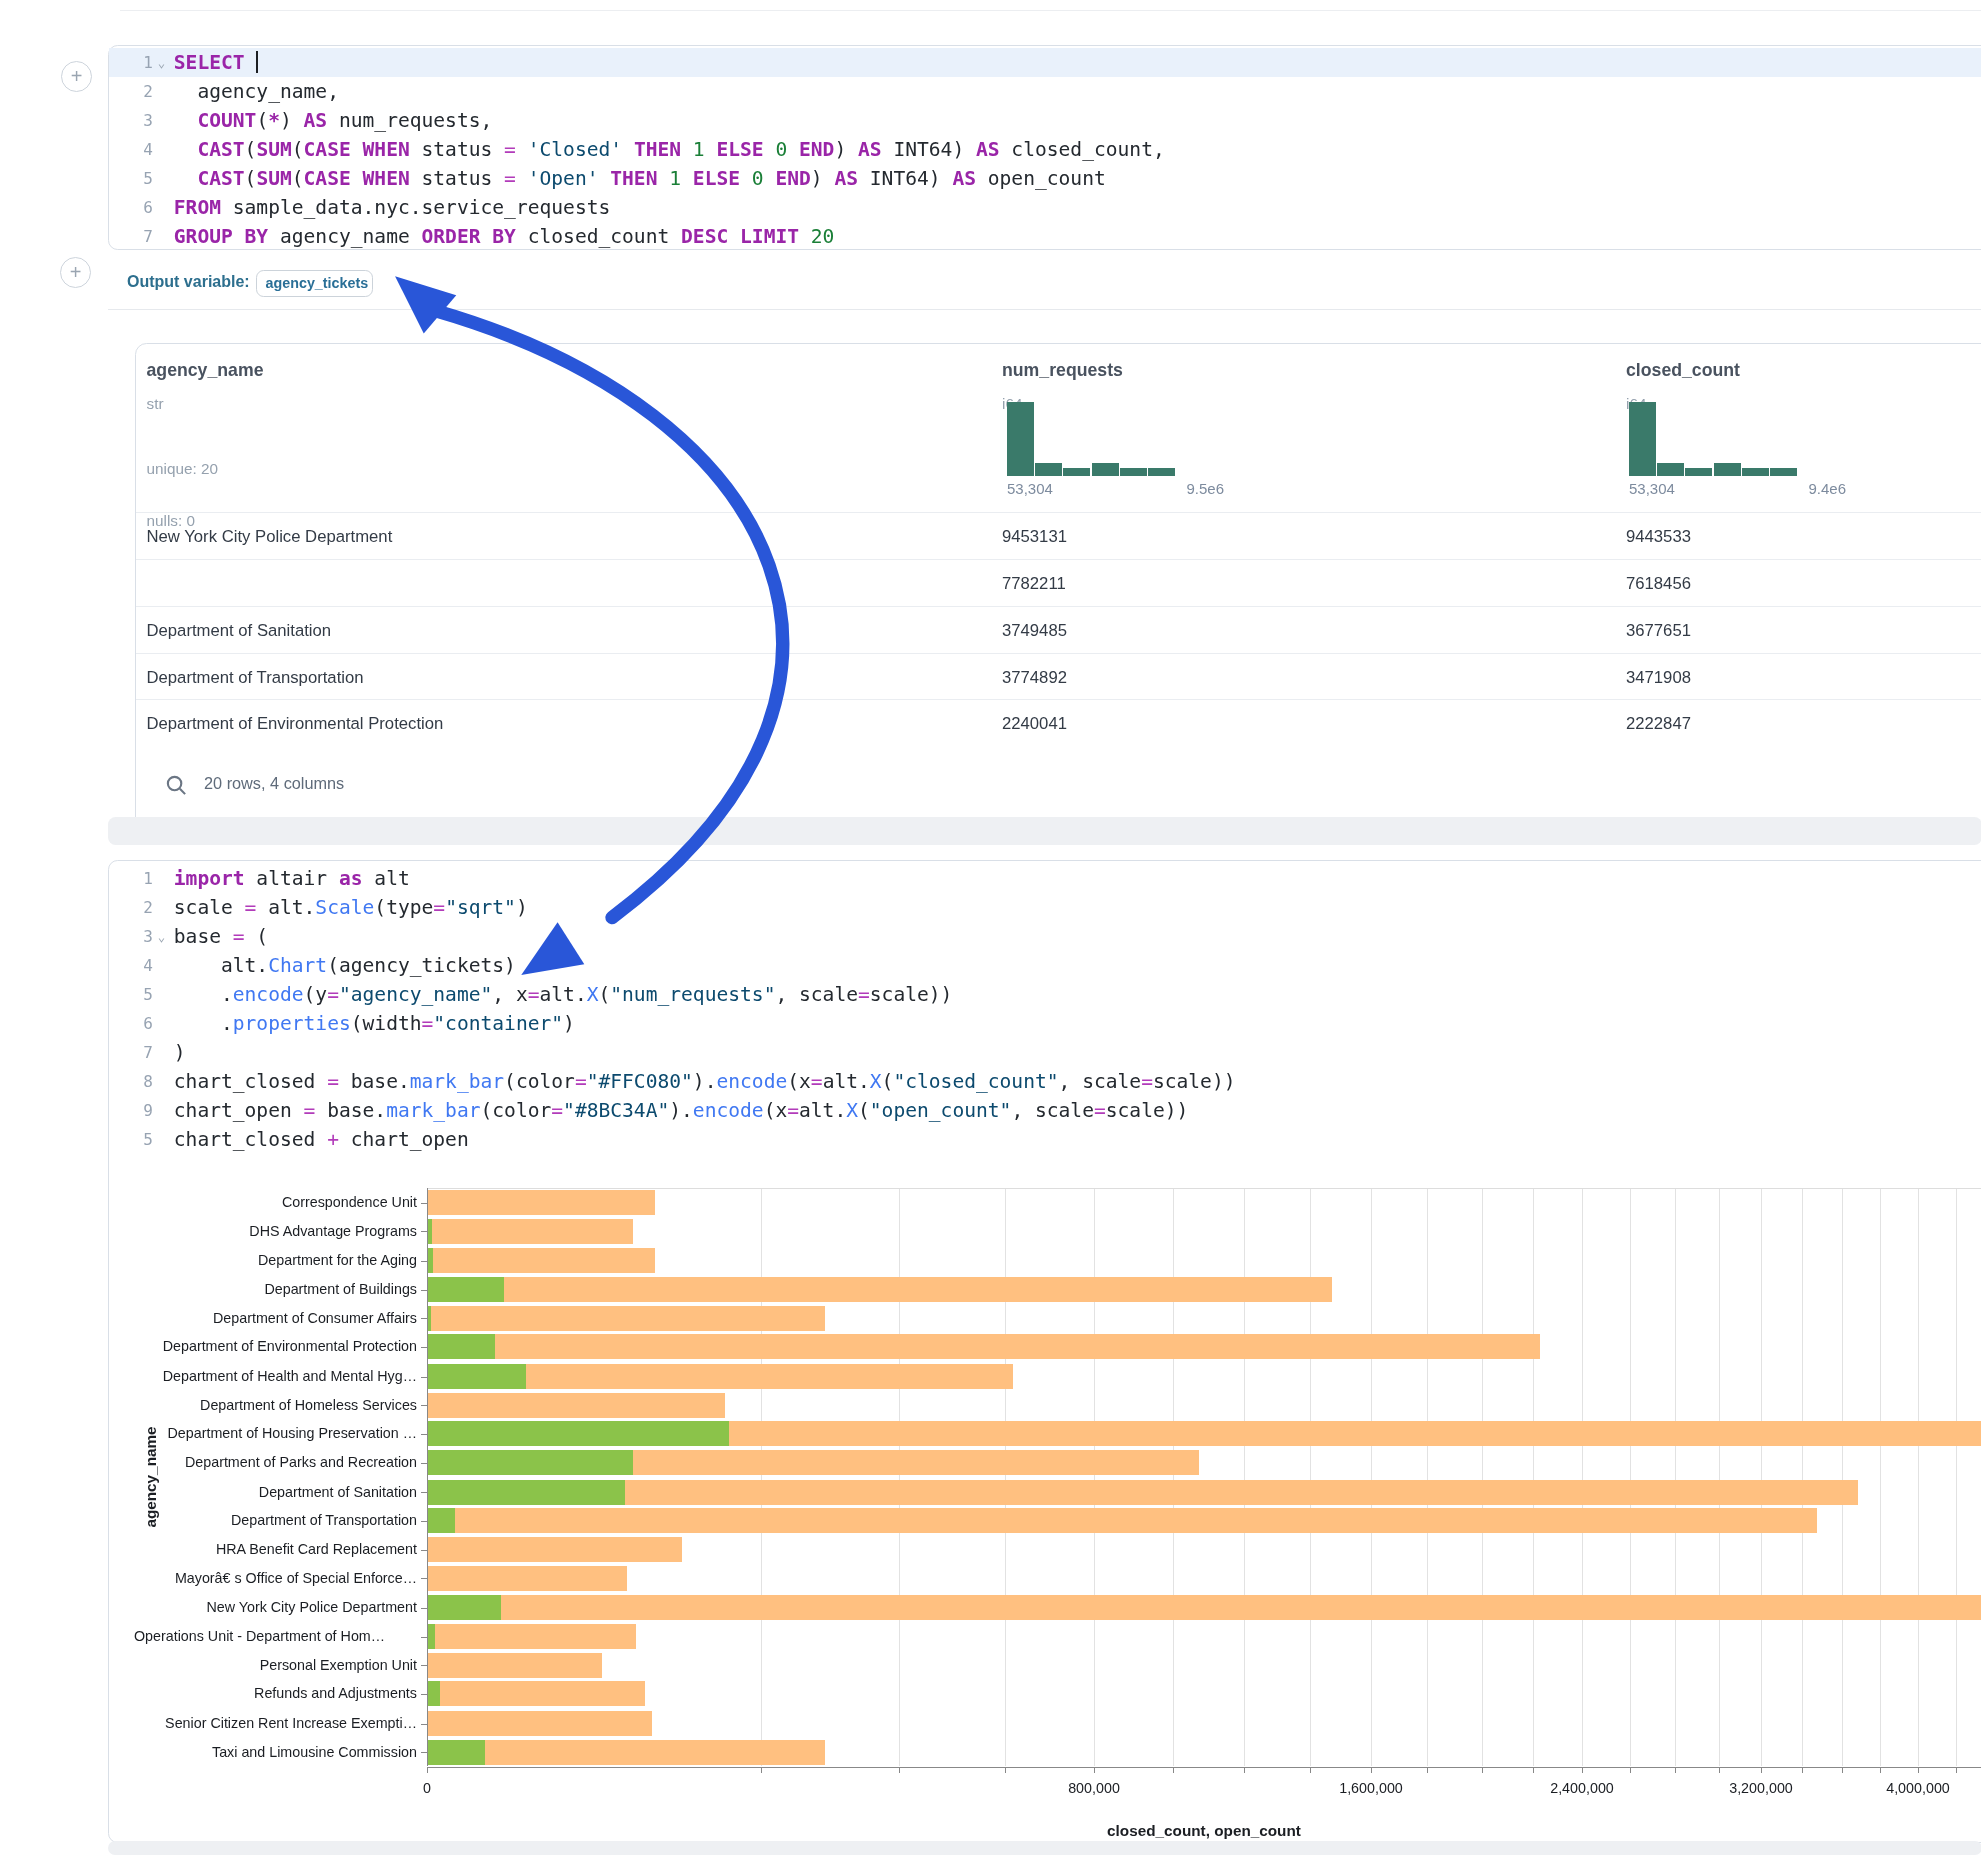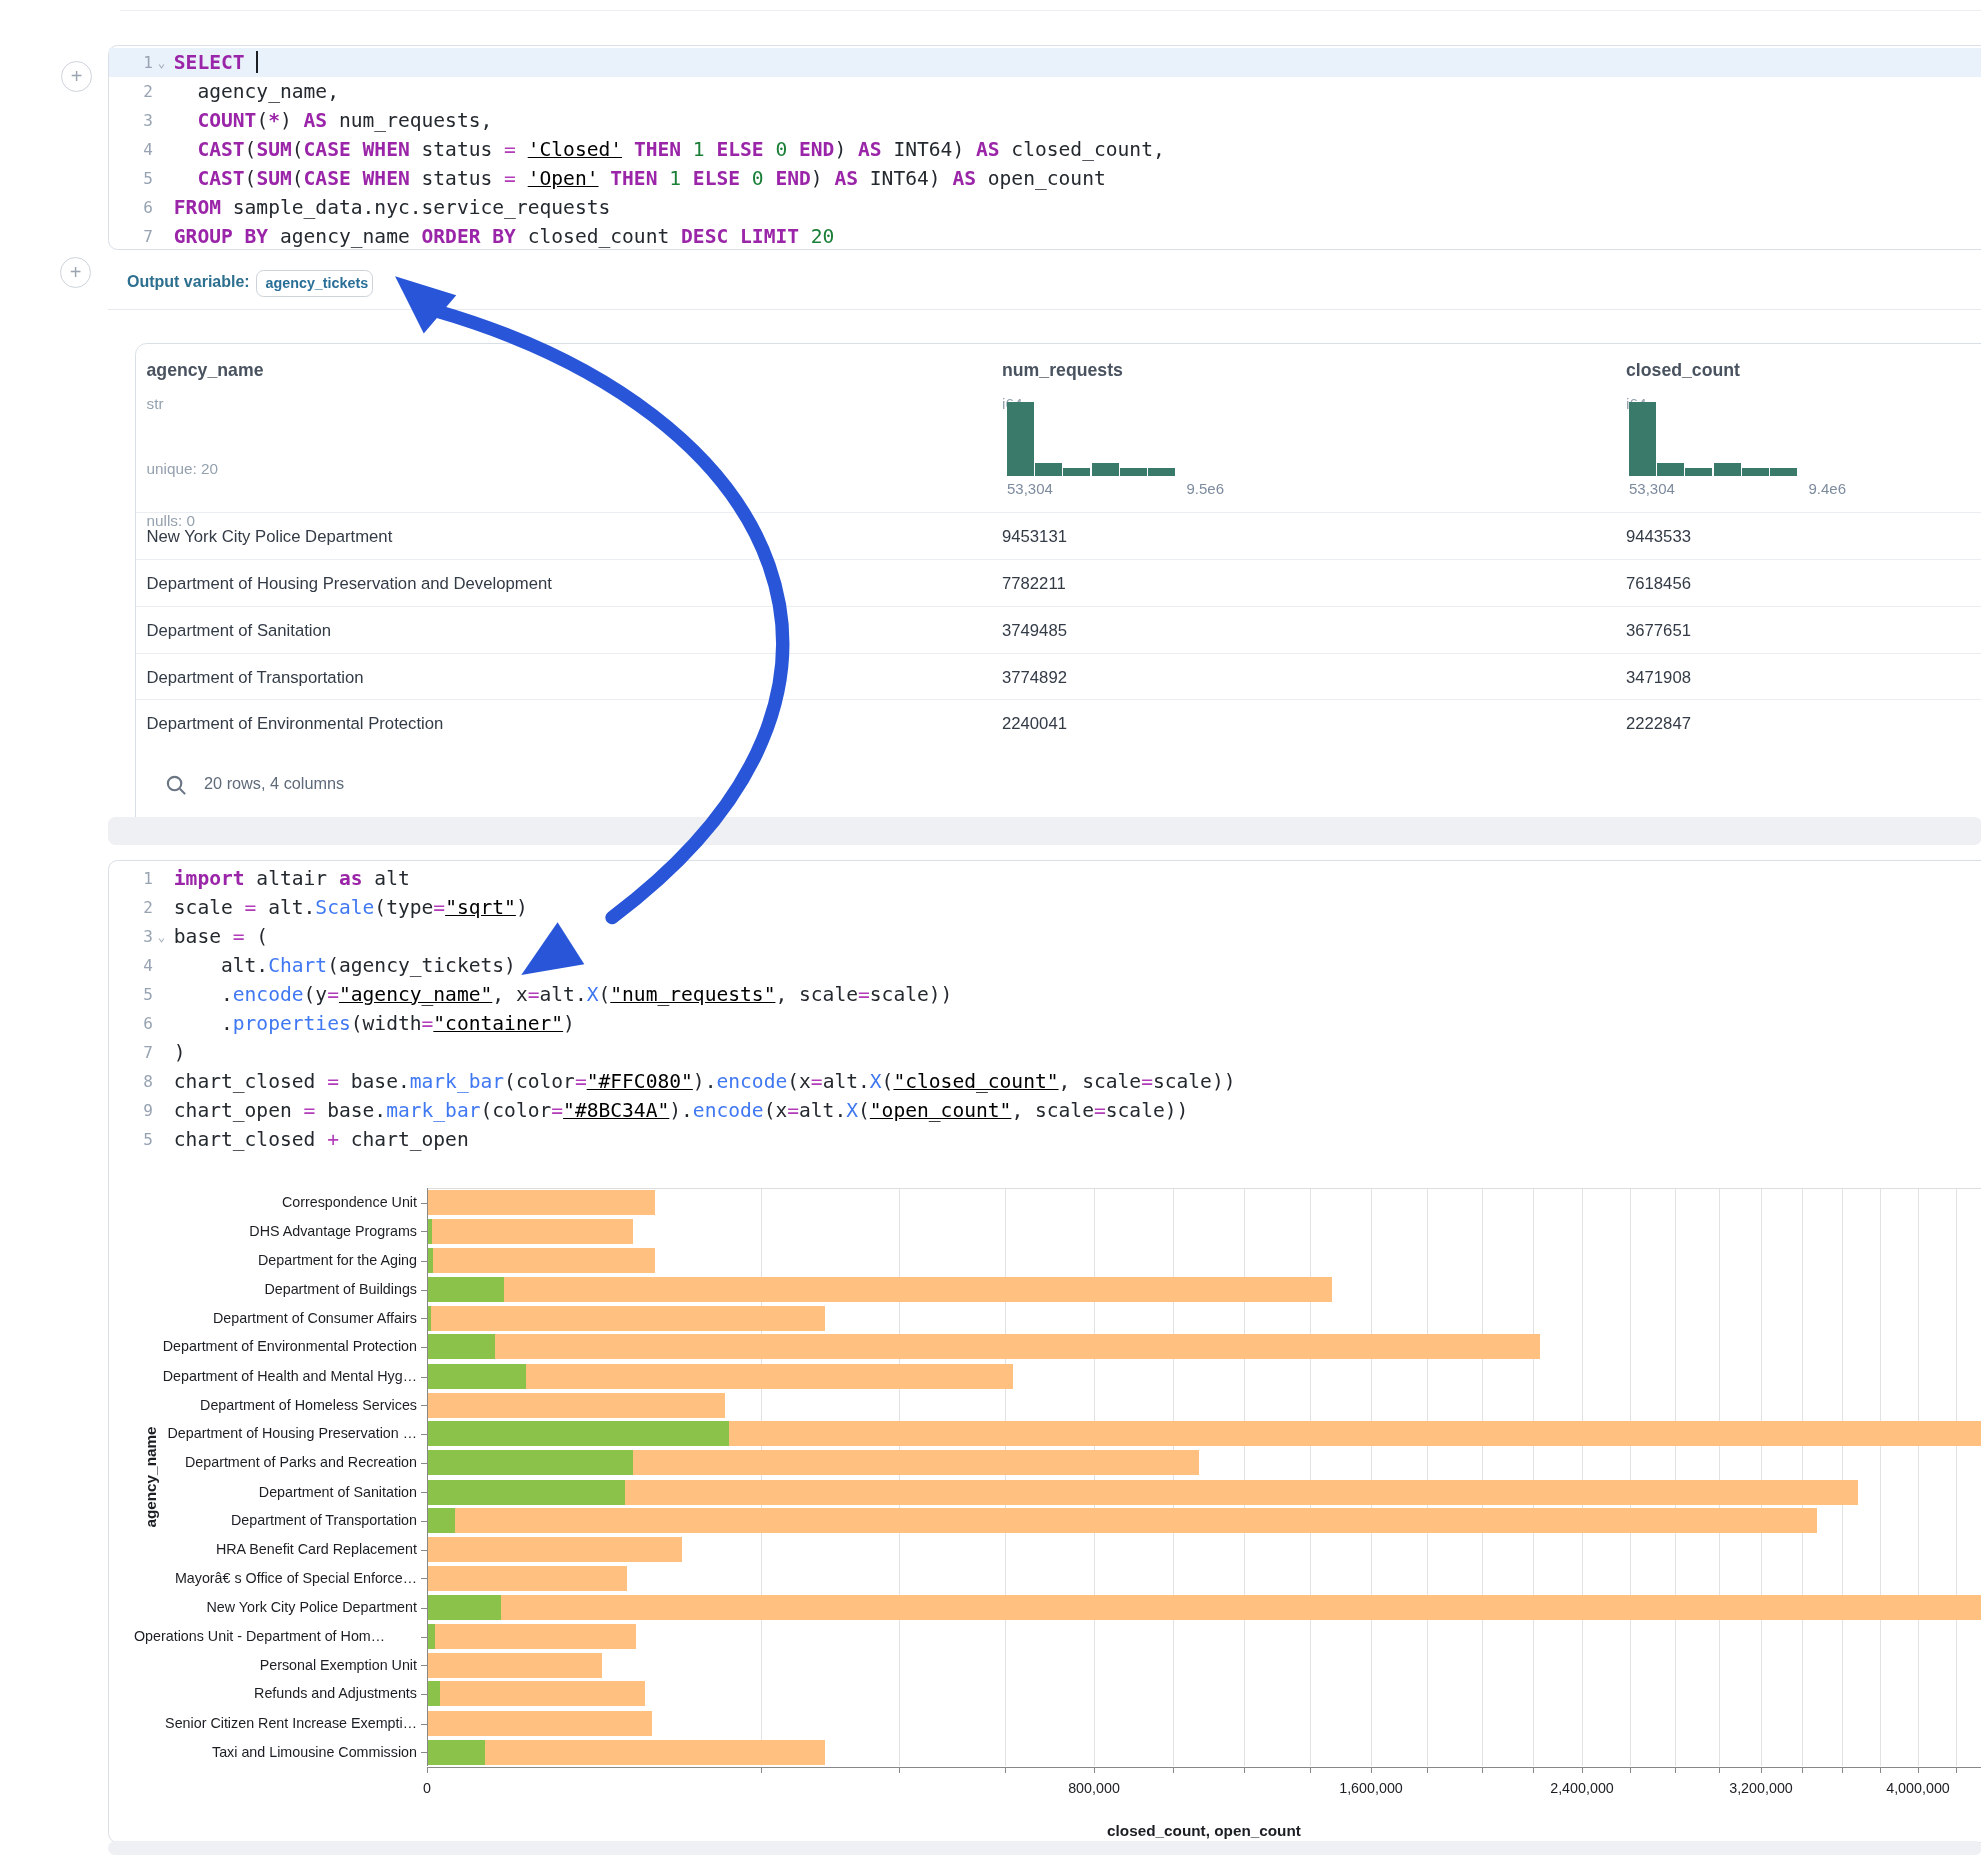--- a/index.html
+++ b/index.html
@@ -23,21 +23,21 @@
   
   .code-area{font-family:"DejaVu Sans Mono",monospace;font-size:19.6px;}
   .code-line{position:relative;height:29px;line-height:29px;white-space:pre;}
   .code-line.hl{background:#e9f1fb;}
   .gutter{display:inline-block;width:44px;text-align:right;color:#97a3b2;font-size:16px;
     vertical-align:top;}
   .chev{display:inline-block;width:17px;color:#9aa5b1;font-size:12.4px;text-align:center;vertical-align:top;}
   .nochev{display:inline-block;width:17px;}
   .code-text{display:inline-block;padding-left:3.8px;}
   .tk-kw{color:#9a25a8;font-weight:bold;}
-  .tk-str{color:#000000;text-decoration:underline;}
+  .tk-str{color:#0c4a6e;}
   .tk-num{color:#1a7f37;}
   .tk-fn{color:#4078f2;}
   .tk-op{color:#b23bba;}
   .tk-id{color:#24292f;}
   .cursor{display:inline-block;width:1.9px;height:22px;background:#1c1f23;vertical-align:-3.8px;}
   
   .outvar-label{color:#2d6f8e;font-weight:bold;font-size:16px;}
   .outvar-pill{
     box-sizing:border-box;width:117px;height:27px;border:1.4px solid #ccd3da;border-radius:7.6px;
     color:#2a6f97;font-weight:bold;font-size:14.3px;line-height:24px;padding-left:8.6px;
@@ -123,21 +123,20 @@
         <div class="hist-label" style="right: 0px;">9.4e6</div>
       </div>
     </div>
   <div id="table-body" style="position:absolute;left:0;top:168px;width:100%;height:235px;">
       <div class="t-row" style="top: 0px;">
         <div class="t-cell" style="left: 10.5px;">New York City Police Department</div>
         <div class="t-cell" style="left: 866px;">9453131</div>
         <div class="t-cell" style="left: 1490px;">9443533</div>
       </div>
       <div class="t-row" style="top: 47px;">
-        <div class="t-cell" style="left: 10.5px;">Department of Housing Preservation and Development</div>
         <div class="t-cell" style="left: 866px;">7782211</div>
         <div class="t-cell" style="left: 1490px;">7618456</div>
       </div>
       <div class="t-row" style="top: 94px;">
         <div class="t-cell" style="left: 10.5px;">Department of Sanitation</div>
         <div class="t-cell" style="left: 866px;">3749485</div>
         <div class="t-cell" style="left: 1490px;">3677651</div>
       </div>
       <div class="t-row" style="top: 141px;">
         <div class="t-cell" style="left: 10.5px;">Department of Transportation</div>

